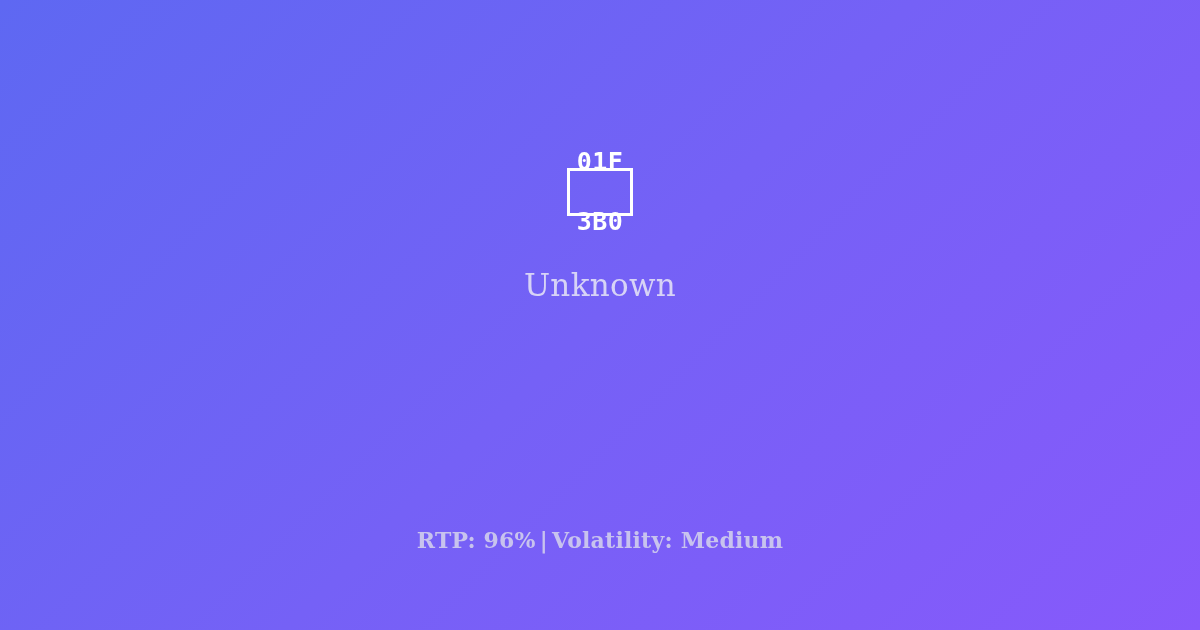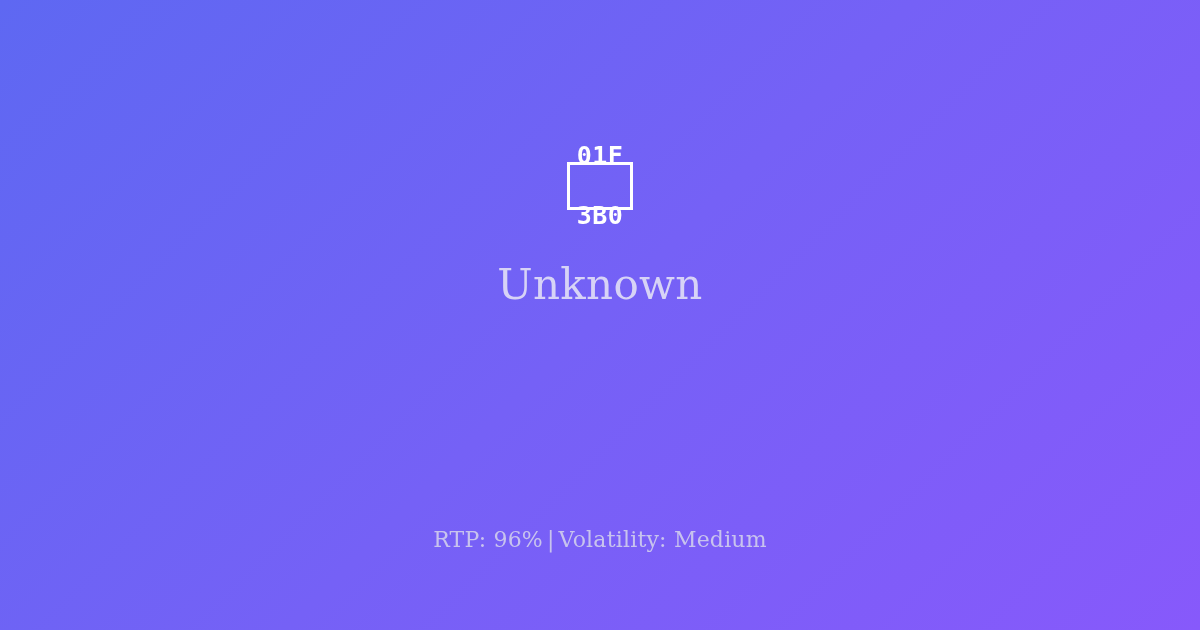--- a/index.html
+++ b/index.html
@@ -81,36 +81,36 @@
     letter-spacing: 0.5px;
     white-space: nowrap;
     line-height: 1.05;
   }
 
   .game-subtitle {
     margin-top: 52px;
     color: #D7D3F6;
     font-family: "DejaVu Serif", "Liberation Serif", serif;
     font-weight: 400;
-    font-size: 42px;
+    font-size: 31px;
     letter-spacing: 0.3px;
     line-height: 1.1;
     white-space: nowrap;
   }
 
   
   .meta-line {
     position: absolute;
     left: 0;
     right: 0;
     top: 527px;
     text-align: center;
     color: #C8C3EE;
     font-family: "DejaVu Serif", "Liberation Serif", serif;
-    font-weight: 400;
+    font-weight: 700;
     font-size: 22px;
     letter-spacing: 0.2px;
     line-height: 1.2;
     white-space: nowrap;
   }
   .meta-line .meta-sep {
     padding: 0 4px;
   }
 </style>
 </head>

